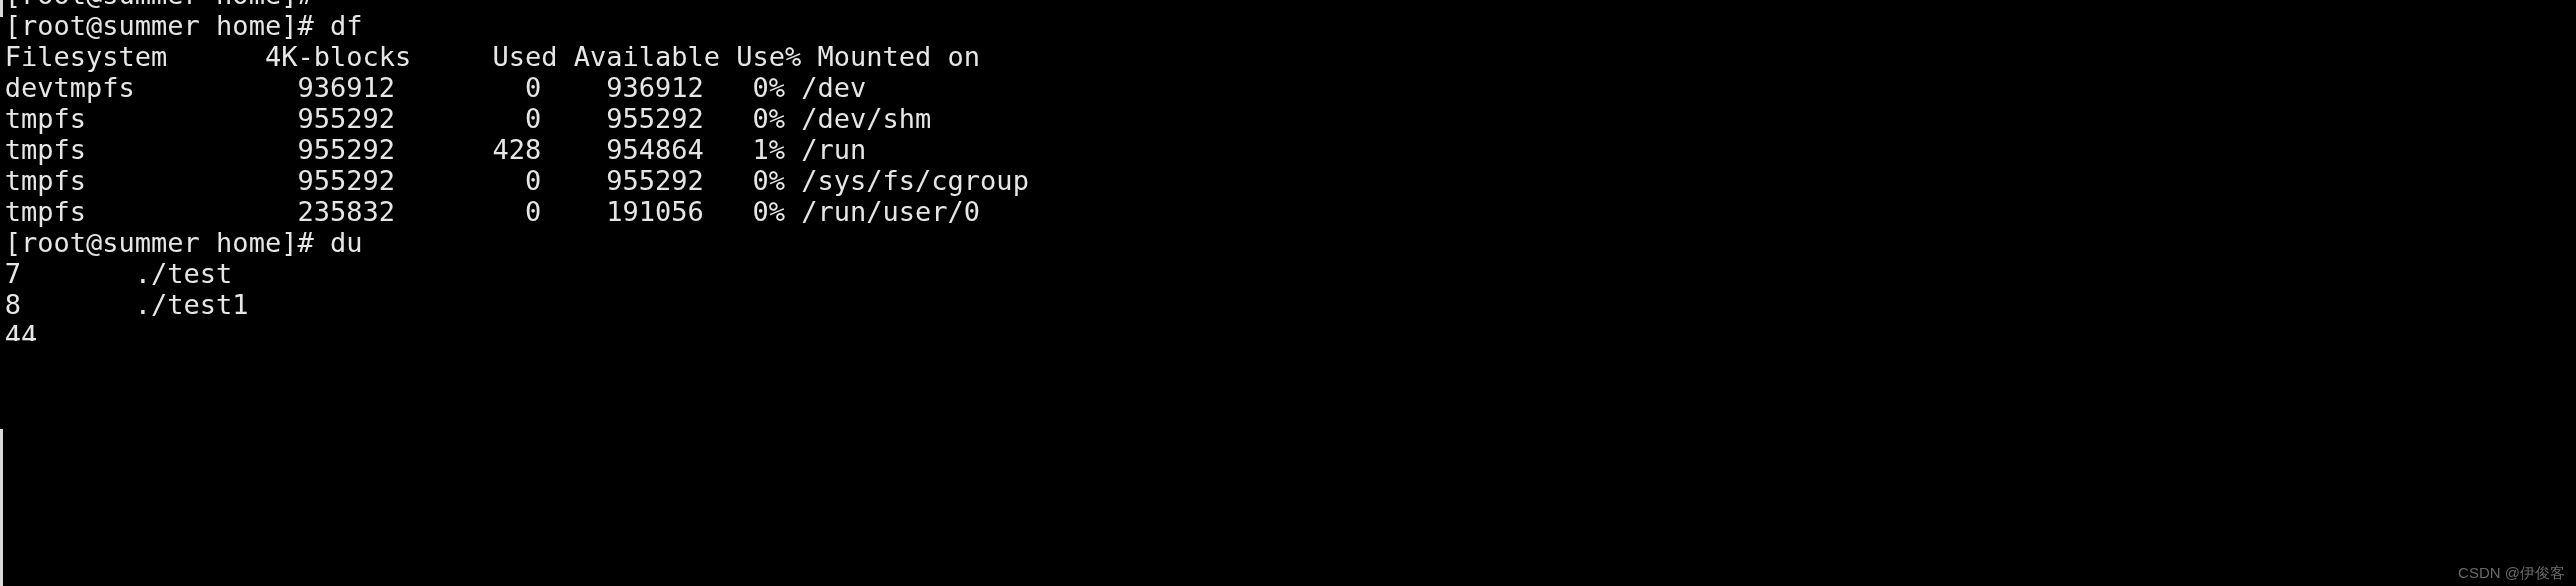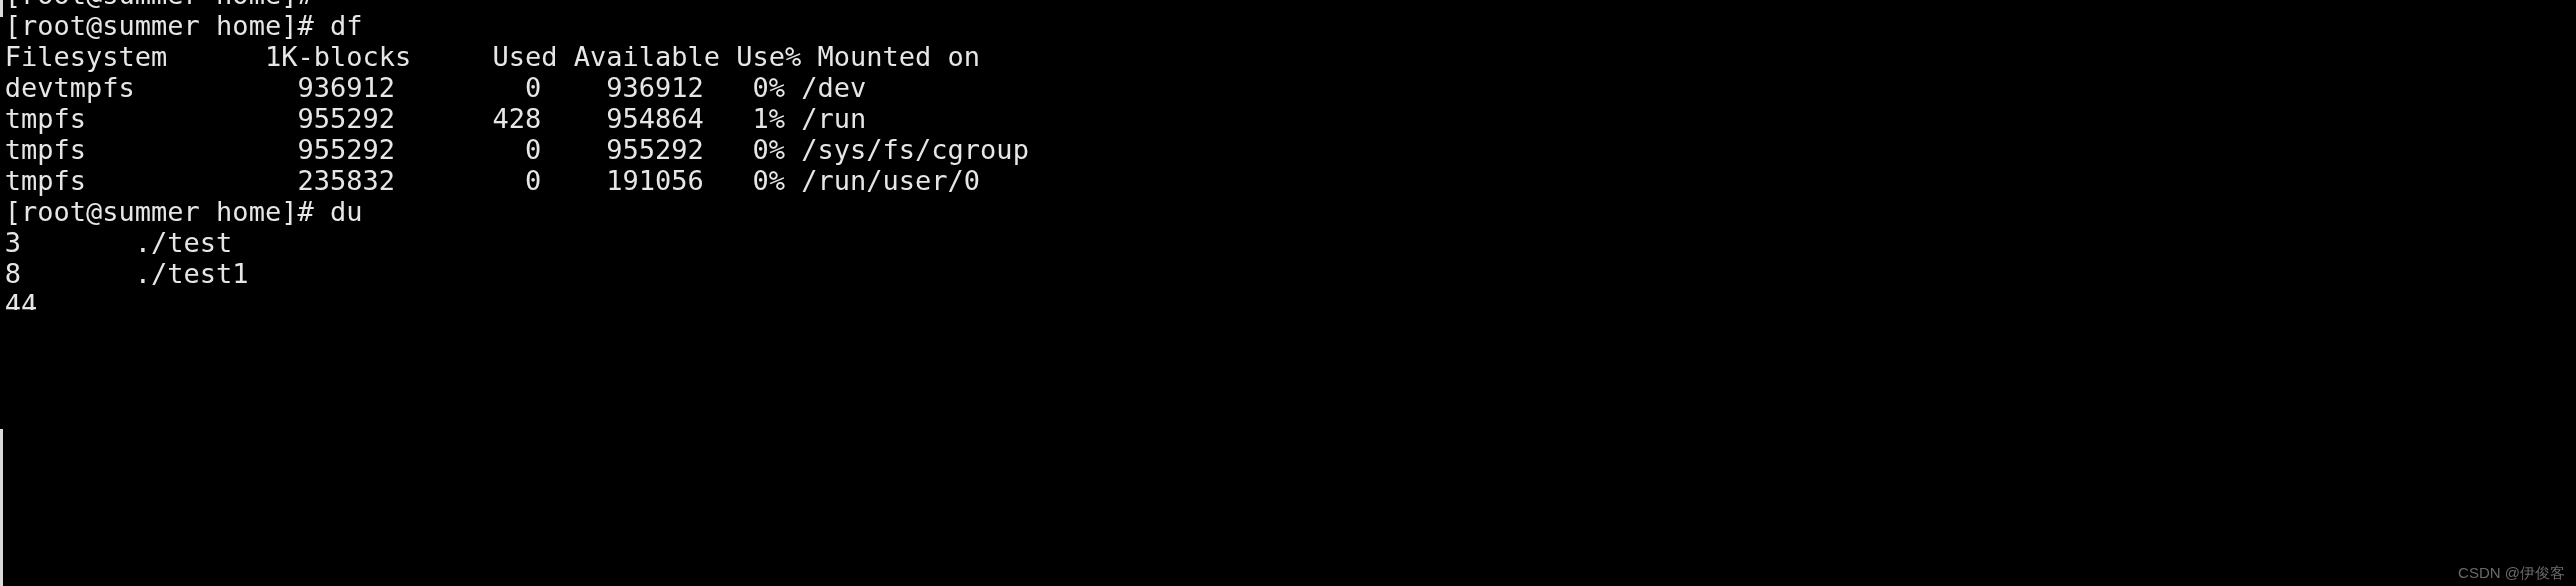--- a/index.html
+++ b/index.html
@@ -102,35 +102,36 @@
 
   <div class="left-gutter"></div>
   <div class="left-gutter-dark"></div>
 
   <div class="screen">
 
     <div class="line clipped"><span class="inner">[root@summer home]#</span></div>
 
     <div class="line">[root@summer home]# df</div>
 
-    <div class="line">Filesystem      1K-blocks     Used Available Use% Mounted on</div>
+    <div class="line">Filesystem      4K-blocks     Used Available Use% Mounted on</div>
 
     <div class="line">devtmpfs          936912        0    936912   0% /dev</div>
 
+    <div class="line">tmpfs             955292        0    955292   0% /dev/shm</div>
 
     <div class="line">tmpfs             955292      428    954864   1% /run</div>
 
     <div class="line">tmpfs             955292        0    955292   0% /sys/fs/cgroup</div>
 
 
     <div class="line">tmpfs             235832        0    191056   0% /run/user/0</div>
 
     <div class="line">[root@summer home]# du</div>
 
-    <div class="line">3       ./test</div>
+    <div class="line">7       ./test</div>
 
 
     <div class="line">8       ./test1</div>
 
     <div class="line clipped-bottom">44      .</div>
 
   </div>
 
   <div class="watermark">CSDN @伊俊客</div>
 

